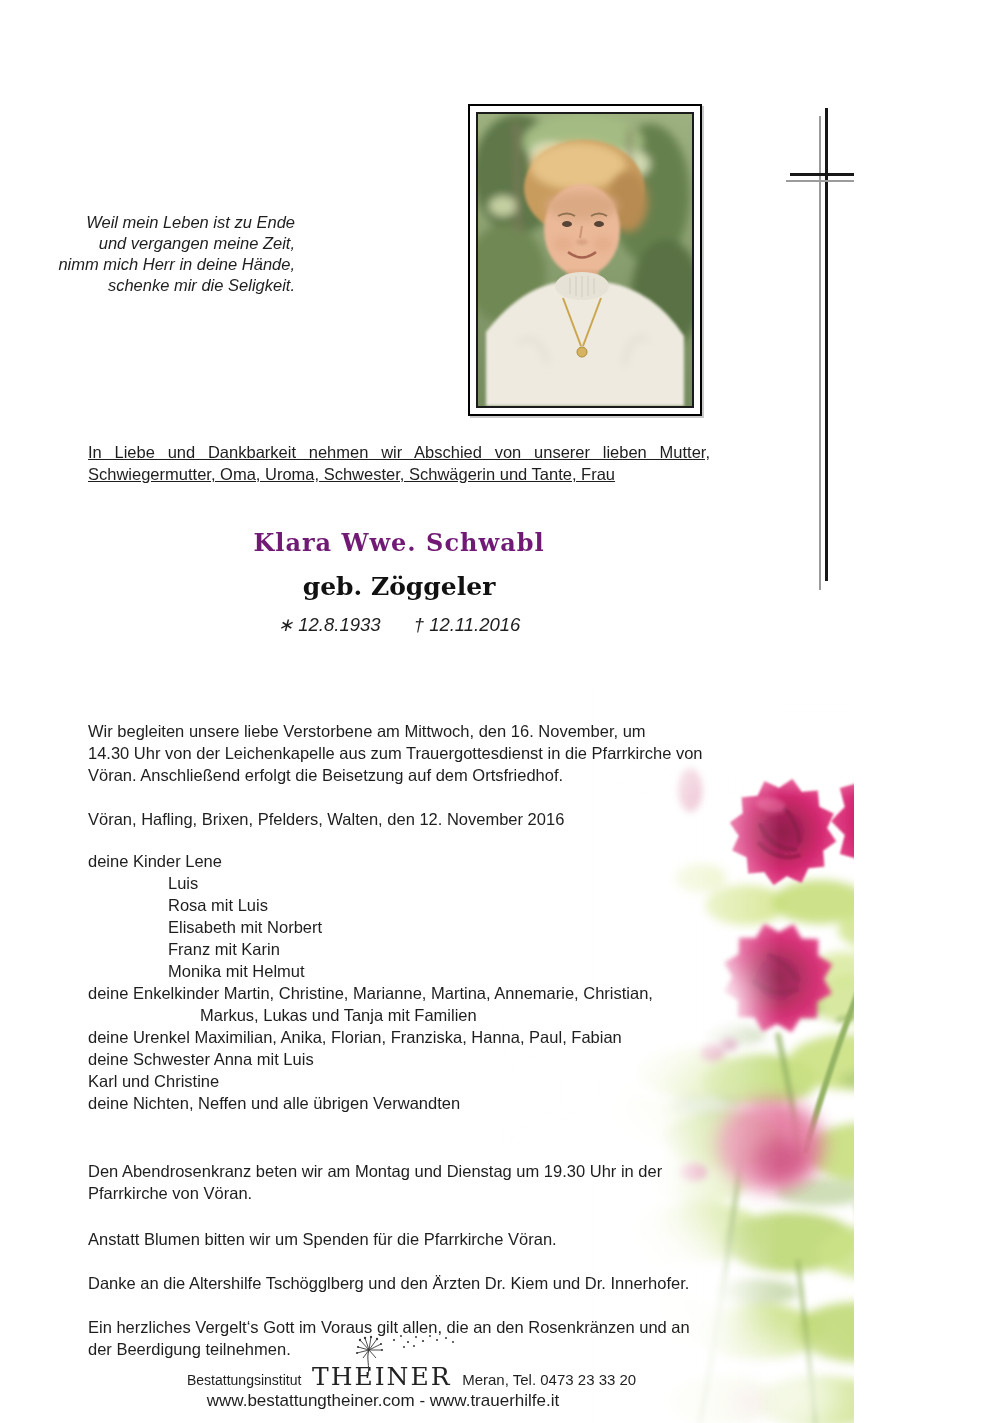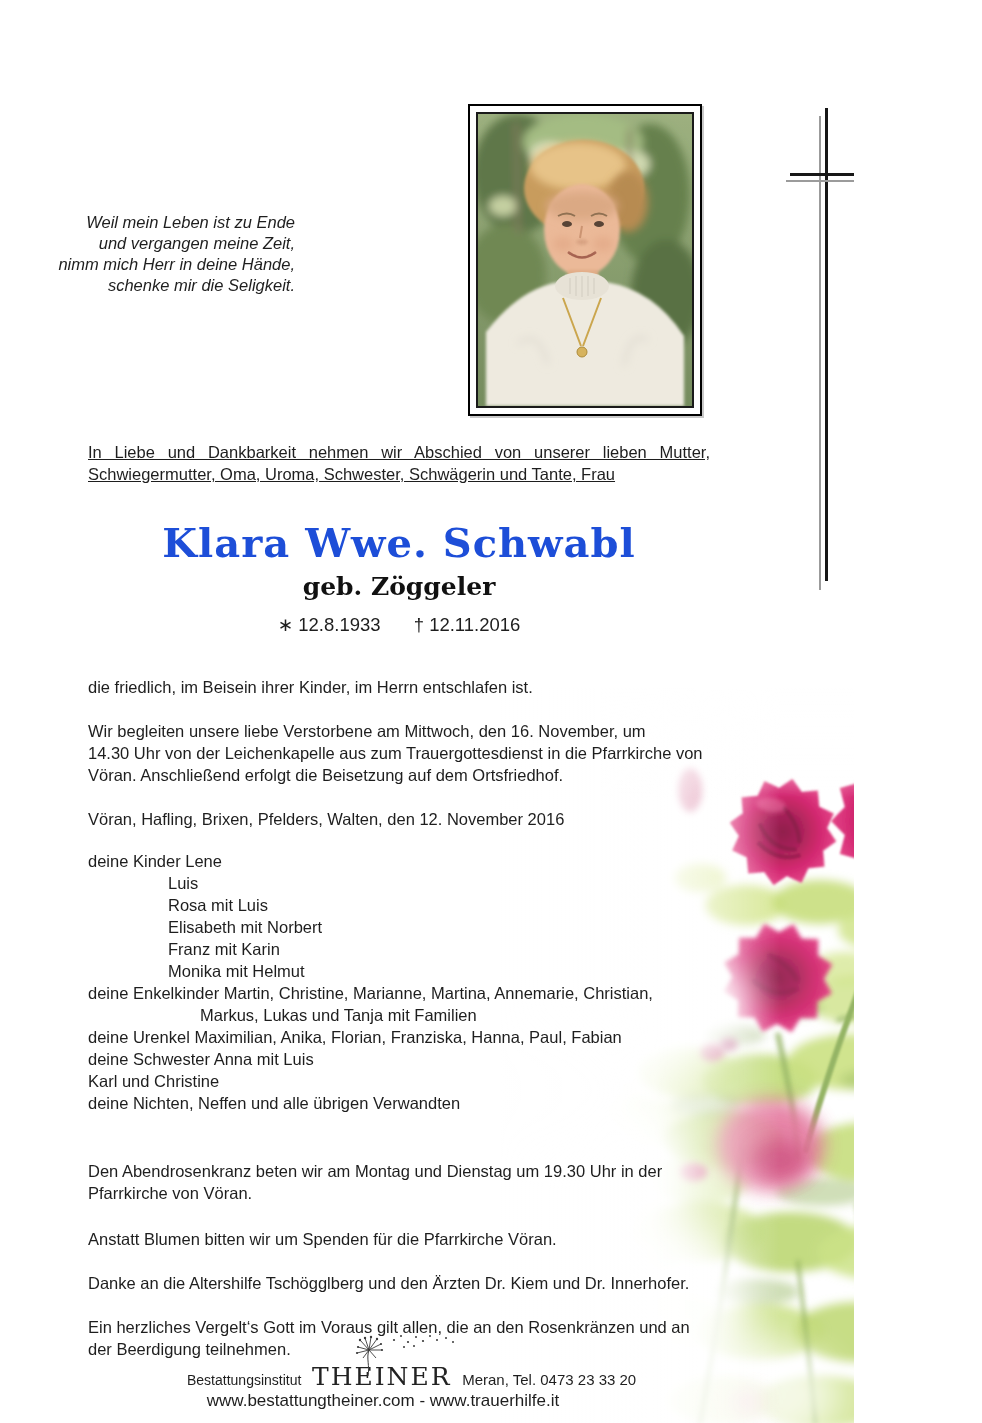--- a/index.html
+++ b/index.html
@@ -18,25 +18,25 @@
   #cross-v-black{left:825px;top:108px;width:3px;height:473px;background:#171717;}
   #cross-v-gray{left:819px;top:116px;width:2px;height:474px;background:#9b9b9b;}
   #cross-h-black{left:790px;top:173px;width:72px;height:3px;background:#171717;}
   #cross-h-gray{left:786px;top:180px;width:74px;height:2px;background:#9b9b9b;}
   
   #intro{left:88px;top:441px;width:622px;text-decoration:underline;}
   #intro .j{text-align:justify;text-align-last:justify;white-space:normal;}
   
   #nameblock{left:88px;top:516px;width:622px;text-align:center;}
   #dname{font-family:"DejaVu Serif","Liberation Serif",serif;font-weight:bold;
-         font-size:40px;line-height:54px;letter-spacing:1px;color:#1d4ed8;}
+         font-size:24px;line-height:54px;letter-spacing:1px;color:#701a75;}
   #dmaiden{font-family:"DejaVu Serif","Liberation Serif",serif;font-weight:600;
            font-size:25px;line-height:34px;color:#111;}
   #ddates{margin-top:10px;font-size:18.5px;}
-  #ddates span{margin:0 14px;}
+  #ddates span{margin:0 14px;font-style:italic;}
   
   #entschlafen{left:88px;top:676px;}
   #funeral{left:88px;top:720px;}
   #dateline{left:88px;top:808px;}
   #family{left:88px;top:850px;}
   #family div{height:22px;}
   .ind1{margin-left:80px;}
   .ind2{margin-left:112px;}
   #rosary{left:88px;top:1160px;}
   #donations{left:88px;top:1228px;}
@@ -274,21 +274,20 @@
 
   <div id="nameblock" class="txt">
     <div id="dname">Klara Wwe. Schwabl</div>
     <div id="dmaiden">geb. Zöggeler</div>
     <div id="ddates">
       <span>∗ 12.8.1933</span>
       <span>† 12.11.2016</span>
     </div>
   </div>
 
-  <div id="entschlafen" class="txt">die friedlich, im Beisein ihrer Kinder, im Herrn entschlafen ist.</div>
 
   <div id="funeral" class="txt">
     <div>Wir begleiten unsere liebe Verstorbene am Mittwoch, den 16. November, um</div>
     <div>14.30 Uhr von der Leichenkapelle aus zum Trauergottesdienst in die Pfarrkirche von</div>
     <div>Vöran. Anschließend erfolgt die Beisetzung auf dem Ortsfriedhof.</div>
   </div>
 
   <div id="dateline" class="txt">Vöran, Hafling, Brixen, Pfelders, Walten, den 12. November 2016</div>
 
   <div id="family" class="txt">

